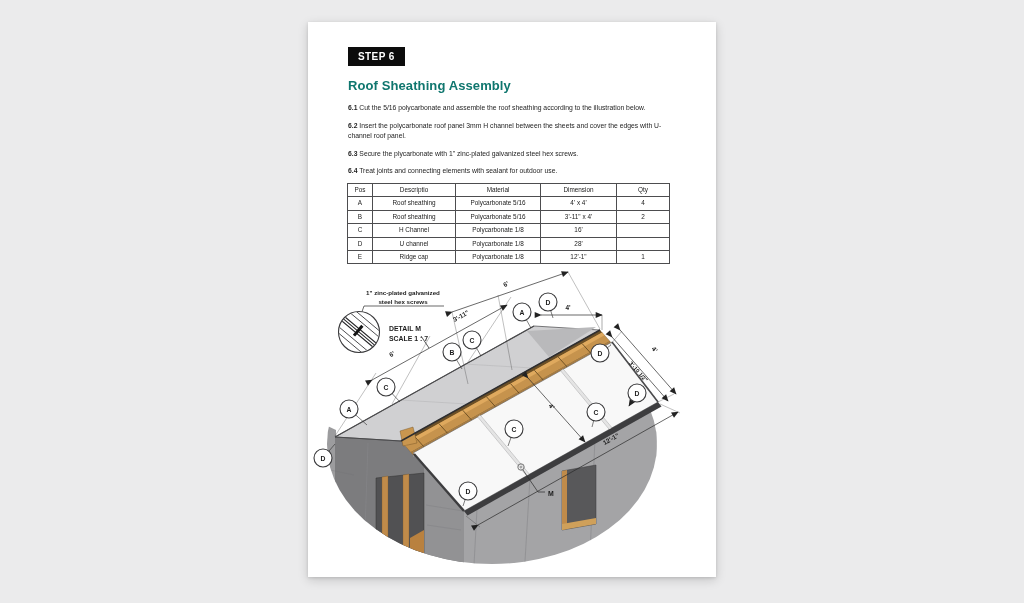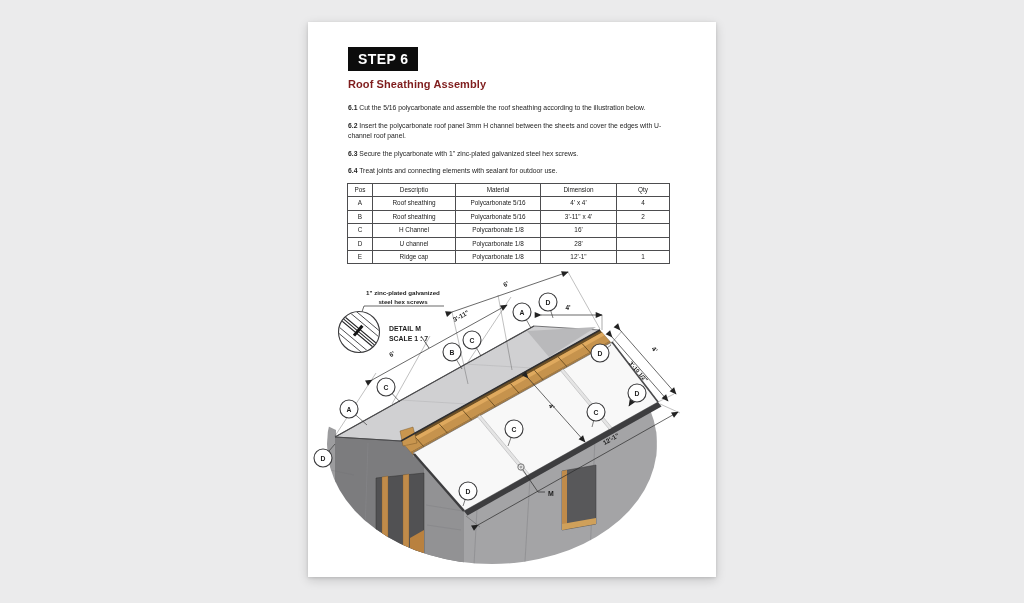--- a/index.html
+++ b/index.html
@@ -1,21 +1,21 @@
 <!DOCTYPE html>
 <html><head>
 <meta charset="utf-8">
 <style>
   html,body{margin:0;padding:0;}
   body{width:1024px;height:603px;background:#ebebec;font-family:"Liberation Sans",sans-serif;overflow:hidden;position:relative;}
   .page{position:absolute;left:308px;top:22px;width:408px;height:555px;background:#ffffff;
         box-shadow:0 3px 10px rgba(0,0,0,.16),0 1px 3px rgba(0,0,0,.12);}
   .badge{position:absolute;left:40px;top:25px;background:#0c0c0c;color:#fff;
-         font-size:14px;font-weight:bold;letter-spacing:.4px;padding:4px 10px 4px 10px;}
-  .title{position:absolute;left:40px;top:56px;font-size:11px;font-weight:bold;color:#7f1d1d;letter-spacing:.1px;margin:0;}
+         font-size:10px;font-weight:bold;letter-spacing:.4px;padding:4px 10px 4px 10px;}
+  .title{position:absolute;left:40px;top:56px;font-size:13px;font-weight:bold;color:#0f766e;letter-spacing:.1px;margin:0;}
   .instr{position:absolute;left:40px;width:314px;margin:0;font-size:6.8px;line-height:1.45;color:#1e1e1e;}
   .instr b{font-weight:bold;}
   .i1{top:81px}.i2{top:99px}.i3{top:127px}.i4{top:144px}
   table.parts{position:absolute;left:39px;top:161px;width:322px;border-collapse:collapse;
         font-size:6.4px;color:#222;table-layout:fixed;}
   table.parts th,table.parts td{border:1px solid #4d4d4f;text-align:center;padding:3px 1px;
         font-weight:normal;line-height:1;overflow:hidden;white-space:nowrap;}
   svg.illus{position:absolute;left:0;top:248px;width:404px;height:306px;}
   .dimtxt{font-size:6.4px;font-weight:bold;fill:#1c1c1c;}
   .dimtxt-s{font-size:5.7px;font-weight:bold;fill:#1c1c1c;}

